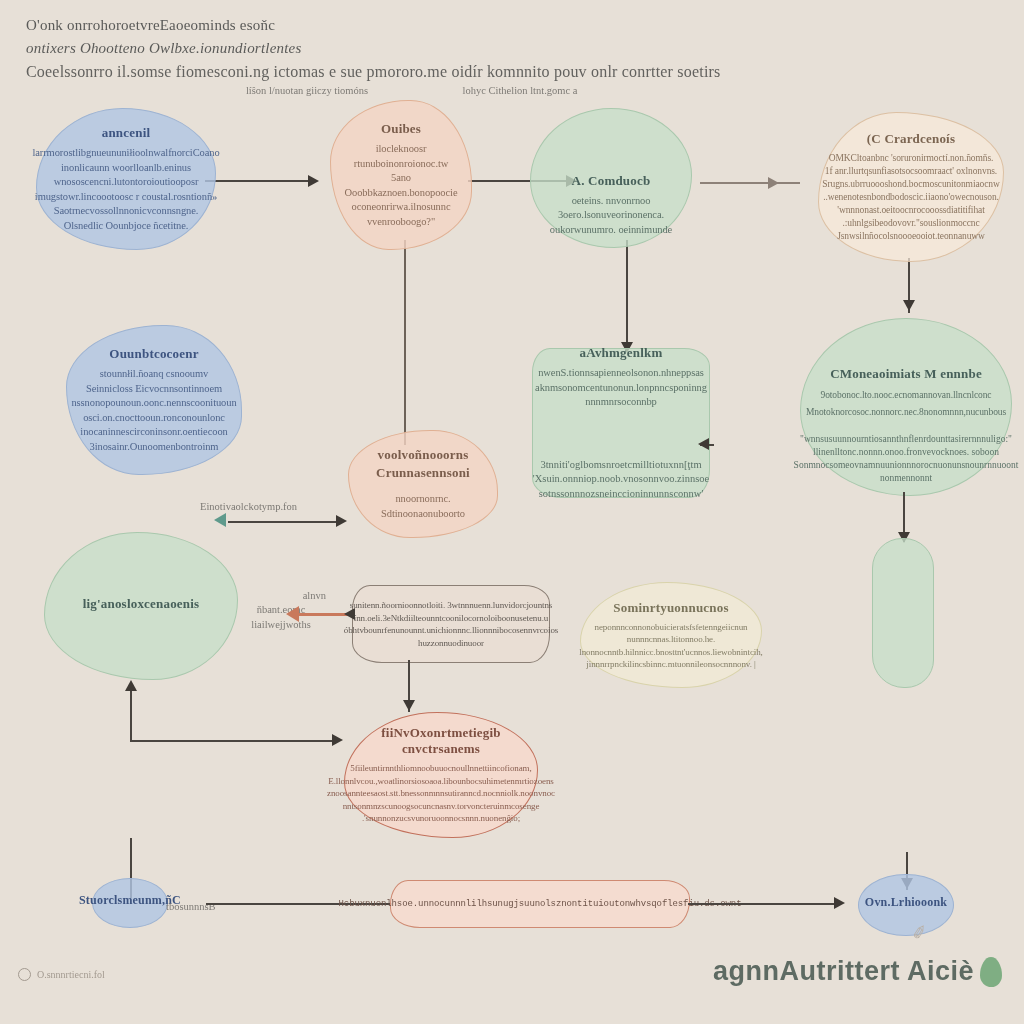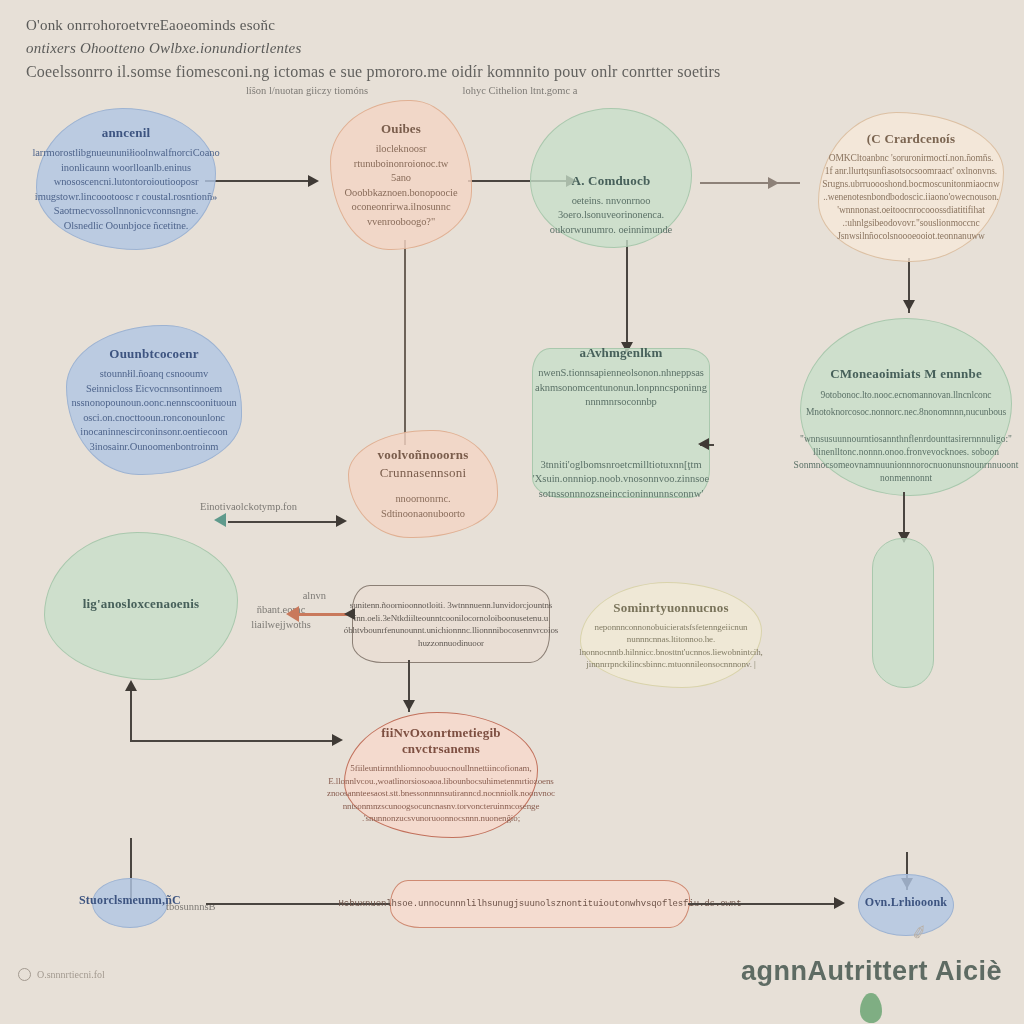--- a/index.html
+++ b/index.html
@@ -68,21 +68,21 @@
 
   .edge-label{position:absolute;font-size:10.5px;color:#7d7a75;line-height:13px;text-align:center;
               font-family:"Liberation Serif",serif;}
 
   
   .wm-left{position:absolute;left:18px;top:968px;display:flex;align-items:center;gap:6px;
            font-size:10px;color:#a39a90;}
   .wm-ring{width:11px;height:11px;border:1.4px solid #a39a90;border-radius:50%;}
   .wm-right{position:absolute;right:22px;top:956px;display:flex;align-items:center;gap:6px;
             font-size:27px;font-weight:700;color:#5e6b63;letter-spacing:.5px;
-            font-family:"Liberation Sans",sans-serif;flex-direction:column;}
+            font-family:"Liberation Sans",sans-serif;}
   .wm-leafdot{width:22px;height:30px;background:#7fae83;border-radius:50% 50% 48% 52% / 62% 62% 38% 38%;}
   .wm-scribble{position:absolute;left:912px;top:922px;font-size:18px;color:#b9b0a6;
                transform:rotate(-12deg);}
 </style>
 </head>
 <body>
 
 <div id="canvas">
 
   <div class="title-block">
@@ -181,21 +181,21 @@
   <div class="conn h" style="left:700px;top:444px;width:14px;"></div>
   <div class="arw l" style="left:698px;top:438px;"></div>
 
   <div class="conn v" style="left:903px;top:492px;height:50px;"></div>
   <div class="arw d" style="left:898px;top:532px;"></div>
 
   <div class="node green blob-e" style="left:872px;top:538px;width:62px;height:150px;border-radius:30px 30px 28px 32px;"></div>
 
   <div class="node peach blob-b" style="left:348px;top:430px;width:150px;height:108px;">
     <div class="hd">voolvoñnooorns</div>
-    <div class="hd" style="font-weight:400;margin-top:-3px;">Crunnasennsoni</div>
+    <div class="hd" style="font-weight:700;margin-top:-3px;">Crunnasennsoni</div>
     <div class="bd" style="margin-top:6px;">nnoornonrnc.  Sdtinoonaonuboorto</div>
   </div>
 
   <div class="edge-label" style="left:200px;top:500px;width:130px;text-align:left;">Einotivaolckotymp.fon</div>
   <div class="conn h" style="left:228px;top:521px;width:112px;"></div>
   <div class="arw r" style="left:336px;top:515px;"></div>
   <div class="arw lg" style="left:214px;top:513px;"></div>
 
   <div class="node green blob-a" style="left:44px;top:532px;width:194px;height:148px;">
     <div class="hd">lig'anosloxcenaoenis</div>

